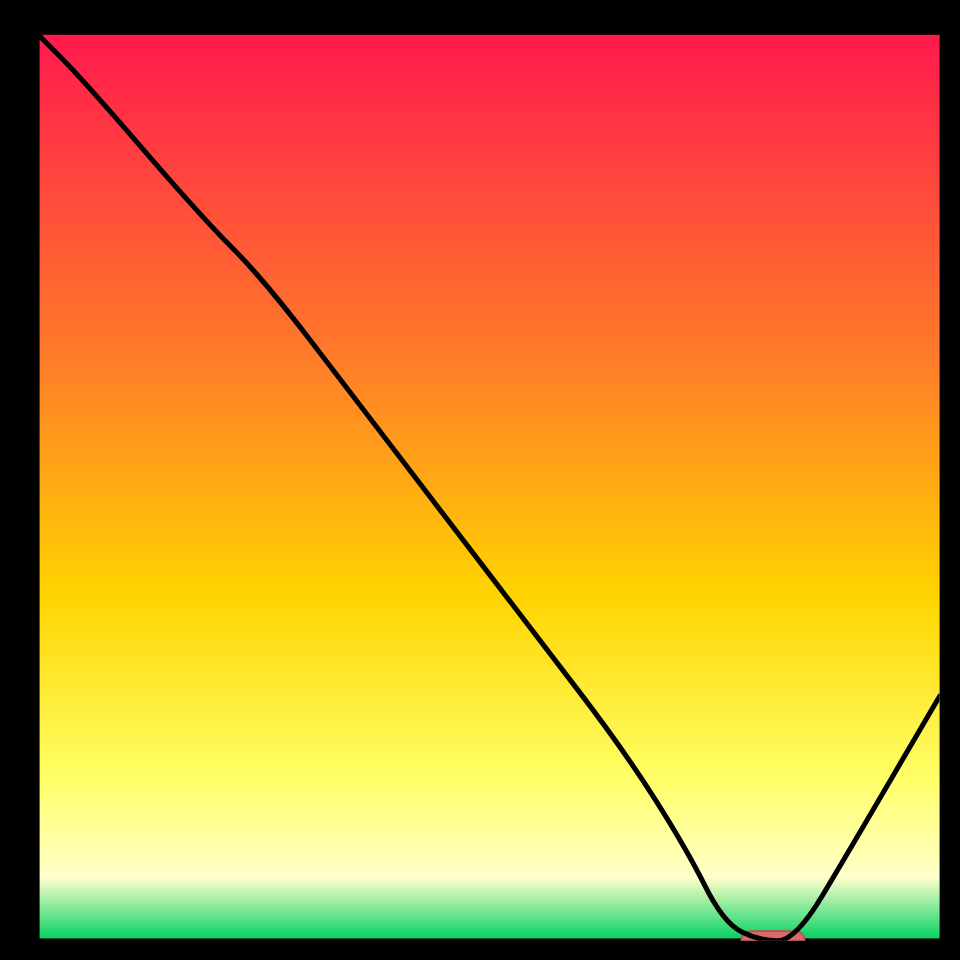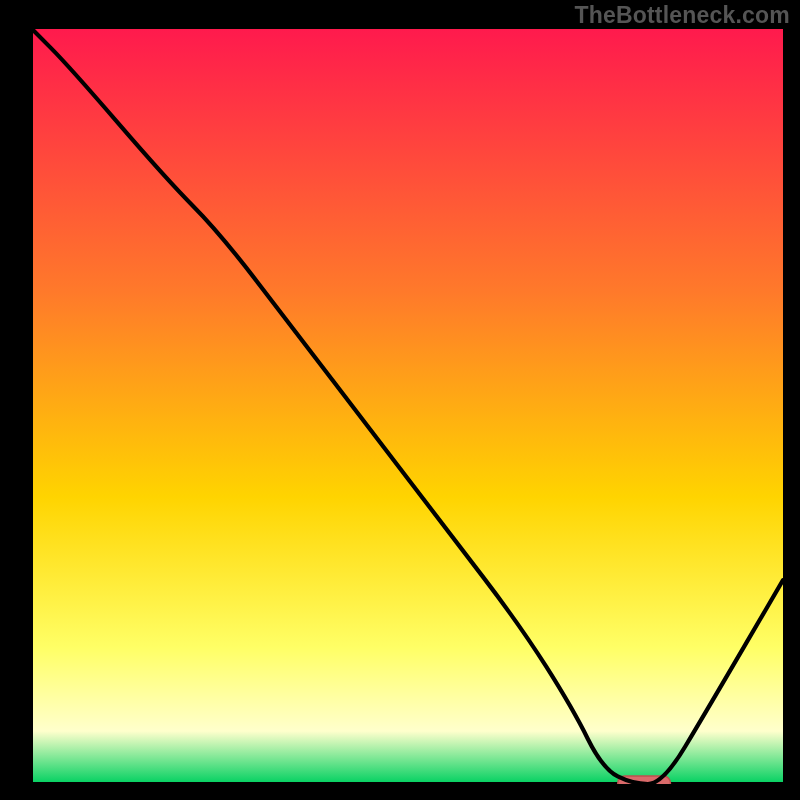--- a/index.html
+++ b/index.html
@@ -30,21 +30,20 @@
   svg.plot {
     position: absolute;
     left: 0;
     top: 0;
   }
 </style>
 </head>
 <body>
 
 <div class="frame">
-  <div class="watermark">TheBottleneck.com</div>
 
   <svg class="plot" width="800" height="800">
     <defs>
       <linearGradient id="bg-grad" x1="0" y1="0" x2="0" y2="1">
         <stop offset="0%" stop-color="#ff1a4d"></stop>
         <stop offset="35%" stop-color="#ff7a2a"></stop>
         <stop offset="62%" stop-color="#ffd400"></stop>
         <stop offset="82%" stop-color="#ffff66"></stop>
         <stop offset="93%" stop-color="#ffffcc"></stop>
         <stop offset="100%" stop-color="#00d060"></stop>

